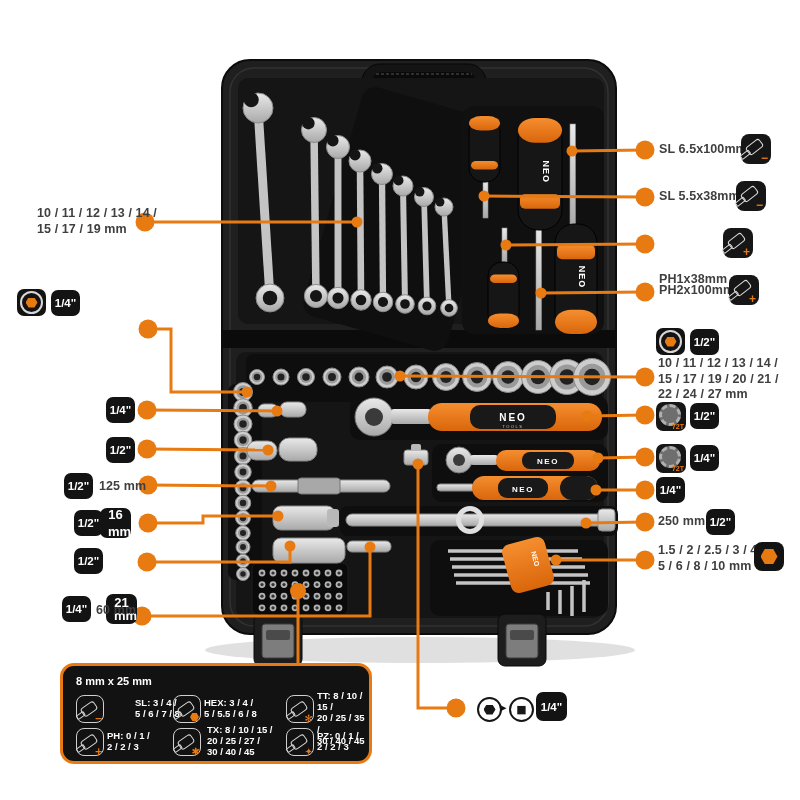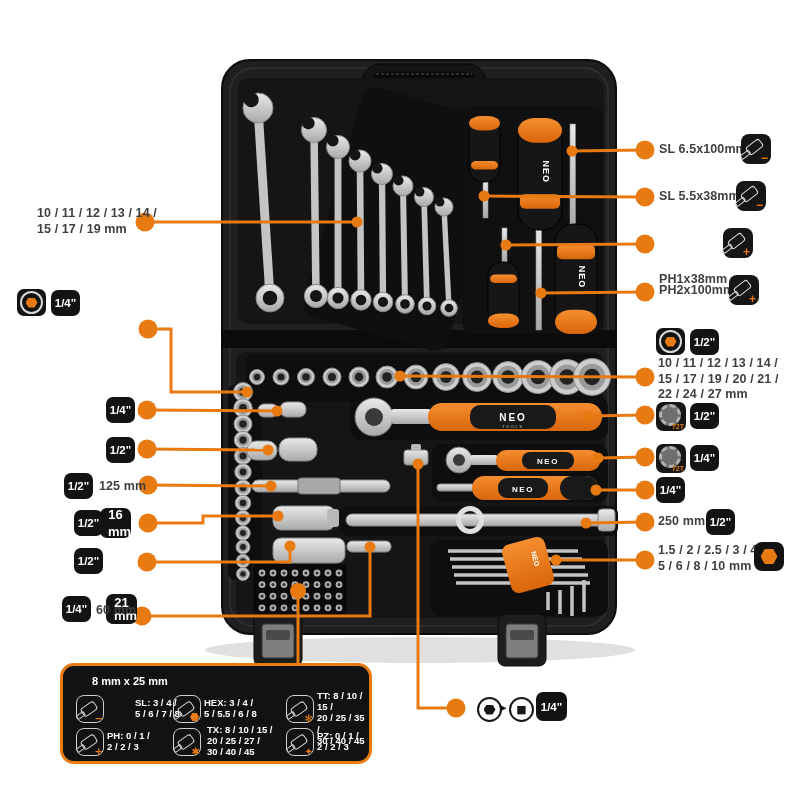--- a/index.html
+++ b/index.html
@@ -41,21 +41,21 @@
 
   .adapter-circle{position:absolute;width:21px;height:21px;border:2px solid #161616;border-radius:50%;
         background:#fff;display:flex;align-items:center;justify-content:center;}
   .hex-black{width:12px;height:10px;background:#181818;
         clip-path:polygon(25% 0,75% 0,100% 50%,75% 100%,25% 100%,0 50%);}
   .square-glyph{color:#181818;font-size:11px;line-height:1;font-family:"DejaVu Sans",sans-serif;}
   .adapter-arrow{position:absolute;color:#111;font-size:11px;line-height:1;font-family:"DejaVu Sans",sans-serif;}
 
   #spec-box{position:absolute;left:60px;top:663px;width:312px;height:101px;background:#121212;
         border:3px solid #E87A12;border-radius:14px;box-sizing:border-box;}
-  .spec-title{position:absolute;left:13px;top:9px;color:#fff;font-size:11px;font-weight:bold;margin-left:16px;}
+  .spec-title{position:absolute;left:13px;top:9px;color:#fff;font-size:11px;font-weight:bold;}
   .spec-label{position:absolute;color:#fff;font-size:9.5px;line-height:1.18;font-weight:bold;white-space:pre-line;}
   .bit-icon{position:absolute;width:28px;height:28px;border:1.5px solid #cfcfcf;border-radius:8px;box-sizing:border-box;}
   .bit-body{position:absolute;left:4px;top:8px;width:14px;height:8px;border:1.4px solid #d6d6d6;
         border-radius:3px;transform:rotate(-35deg);}
   .bit-body:after{content:"";position:absolute;left:-8px;top:1.5px;width:7px;height:3px;
         border:1px solid #d6d6d6;border-radius:1px;}
   .bit-sym{position:absolute;right:0;bottom:-2px;color:#E87A12;font-weight:bold;font-size:10px;
         line-height:1;font-family:"DejaVu Sans",sans-serif;}
   .bit-sym-hex{position:absolute;right:1px;bottom:1px;width:9px;height:8px;background:#E87A12;
         clip-path:polygon(25% 0,75% 0,100% 50%,75% 100%,25% 100%,0 50%);}

